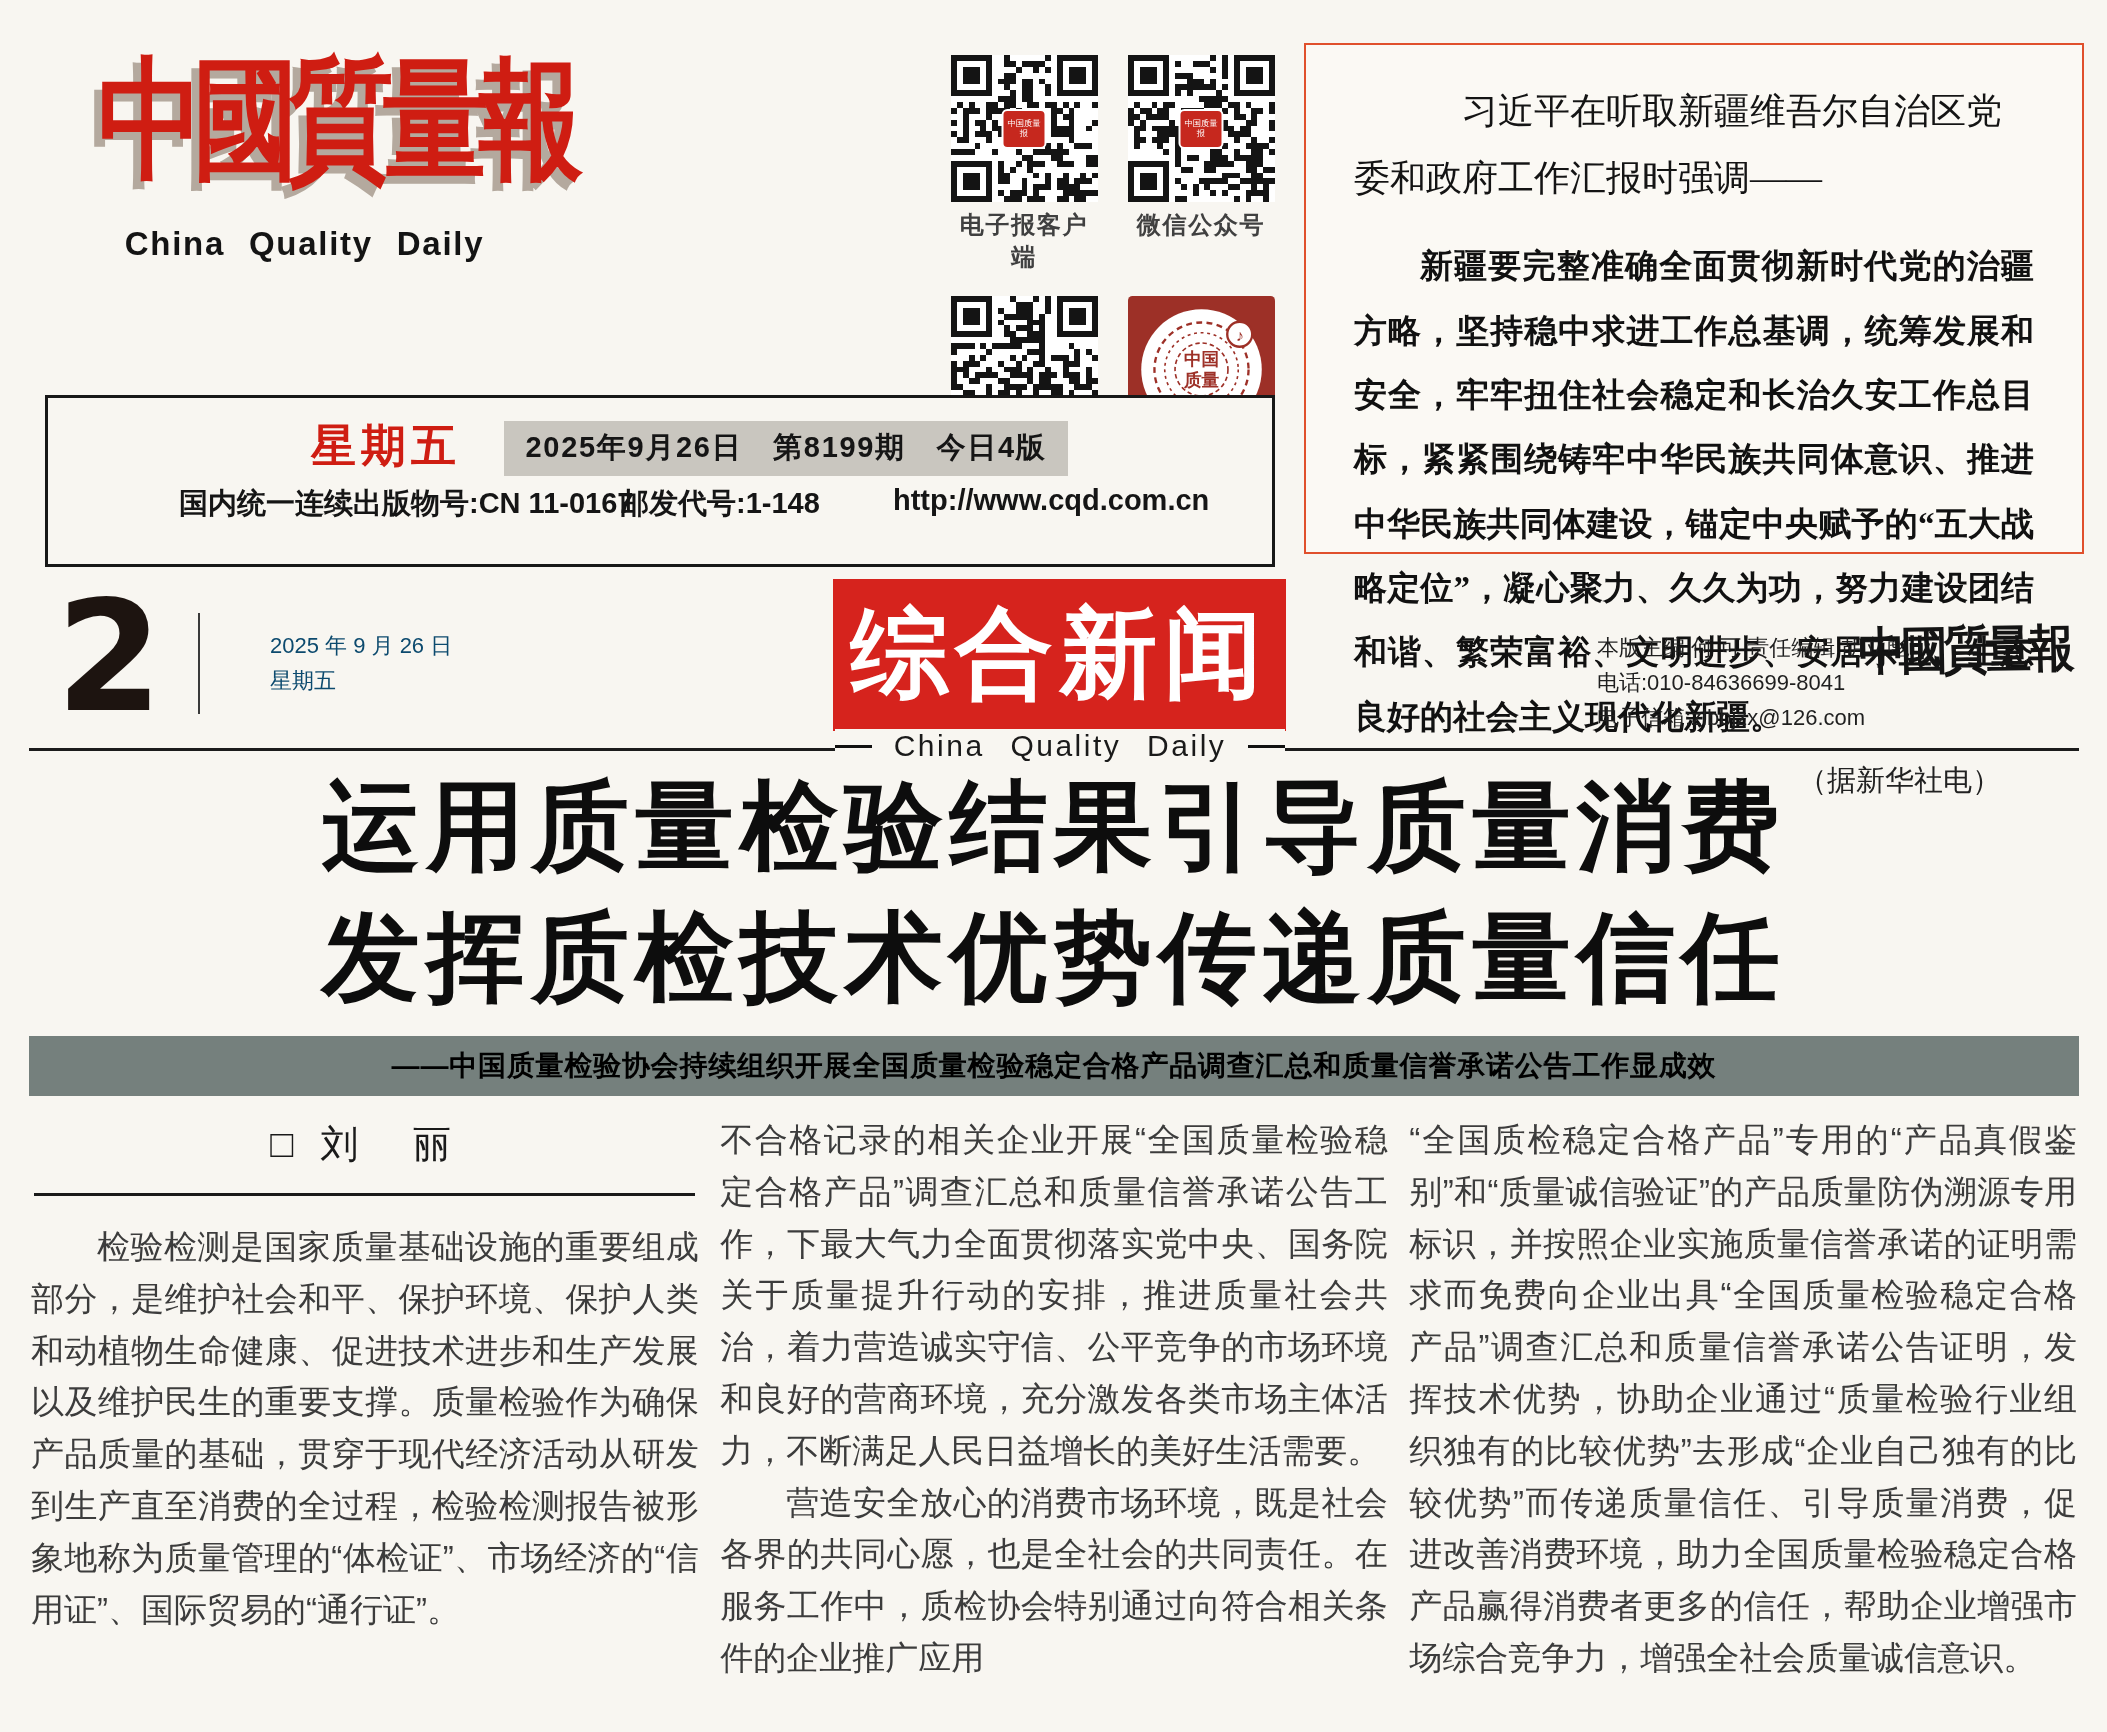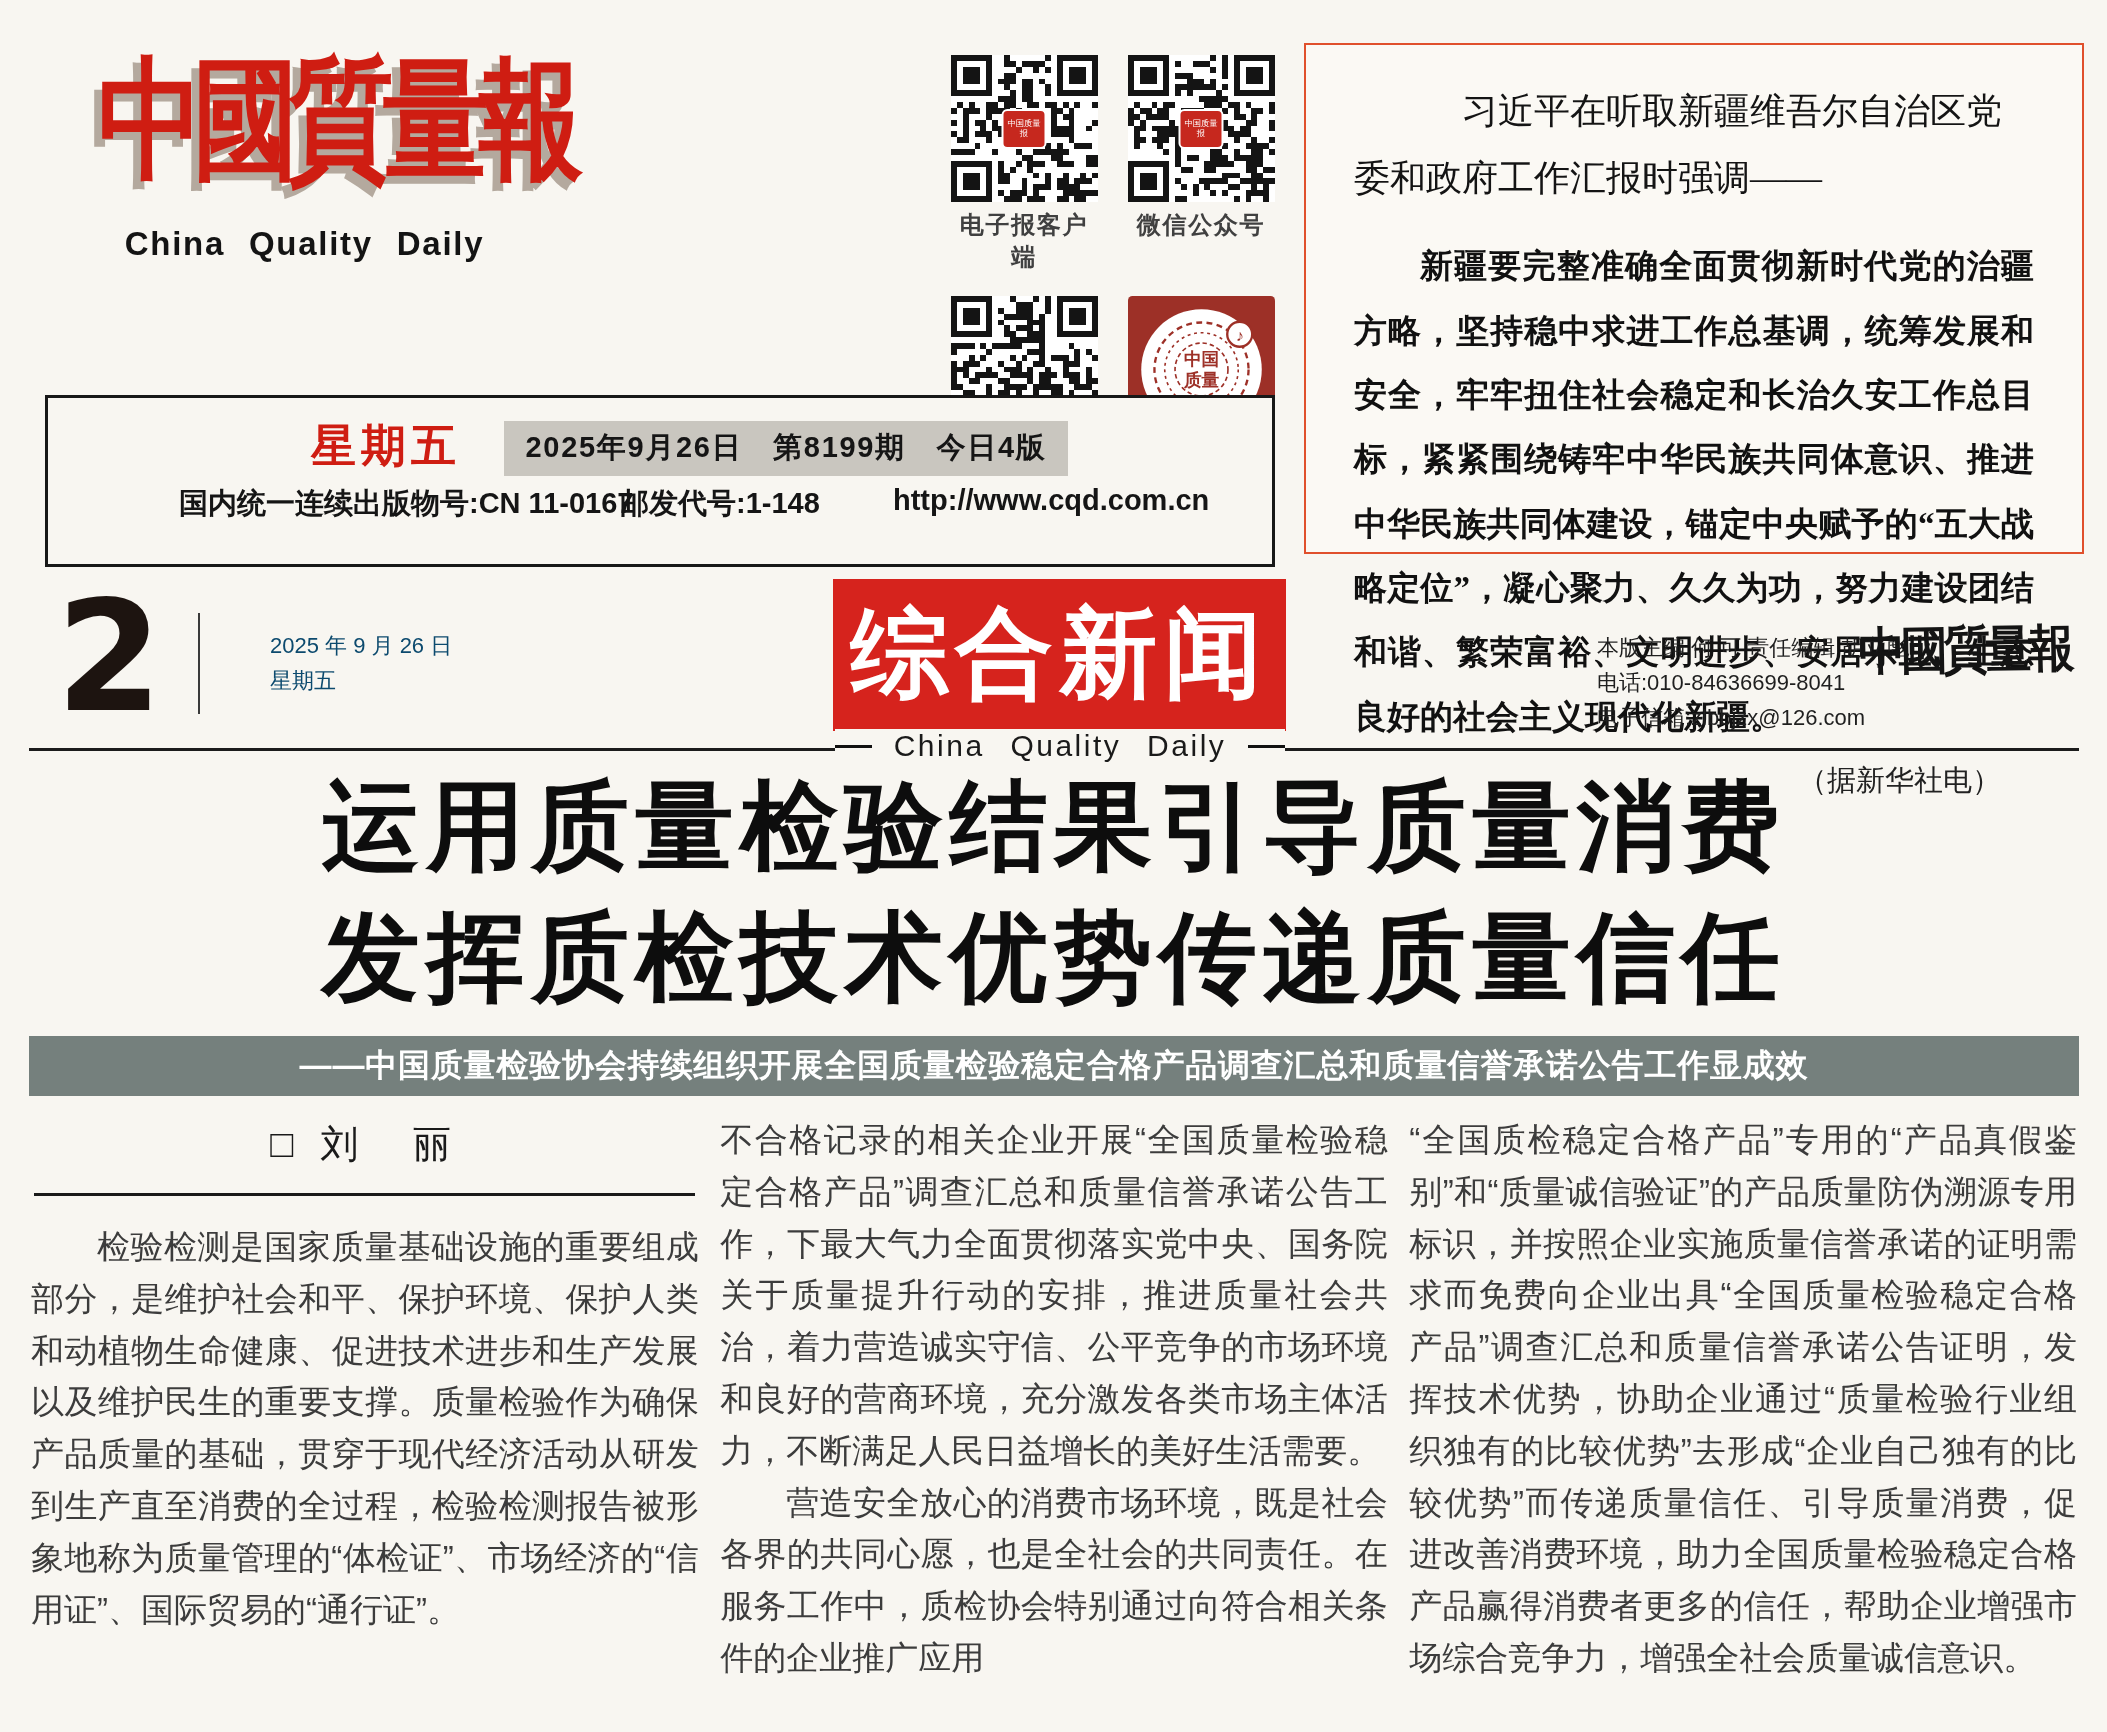--- a/index.html
+++ b/index.html
@@ -66,21 +66,21 @@
     font-weight:bold;font-size:51px;letter-spacing:-5px;color:#141414;
     transform:rotate(-1deg) scaleX(.92);transform-origin:left top;white-space:nowrap;}
 
   
   .headline{position:absolute;left:0;top:762px;width:100%;text-align:center;
     font-family:"Liberation Serif","DejaVu Serif",serif;font-weight:bold;color:#0d0d0d;}
   .headline .h-line{font-size:98px;letter-spacing:6.6px;line-height:1.34;}
 
   .subhead-bar{position:absolute;left:29px;right:29px;top:1036px;height:60px;background:#75807d;
     display:flex;align-items:center;justify-content:center;}
-  .subhead-bar span{color:#ffffff;font-size:32px;font-weight:bold;letter-spacing:0.8px;white-space:nowrap;}
+  .subhead-bar span{color:#000000;font-size:28px;font-weight:bold;letter-spacing:0.8px;white-space:nowrap;}
 
   
   .article{position:absolute;left:31px;right:31px;top:1114px;bottom:0;display:flex;gap:21.5px;overflow:hidden;}
   .col{flex:1;overflow:hidden;}
   .byline{margin:5px 0 0 0;text-align:center;font-size:38px;color:#1a1a1a;letter-spacing:8.3px;}
   .byline-rule{border-top:3.3px solid #1a1a1a;margin:23px 3.3px 25px 3.3px;}
   .apara{margin:0;font-size:33px;line-height:1.57;color:#3c3c3c;text-align:justify;text-indent:2em;}
   .apara.cont{text-indent:0;}
 </style>
 </head>

